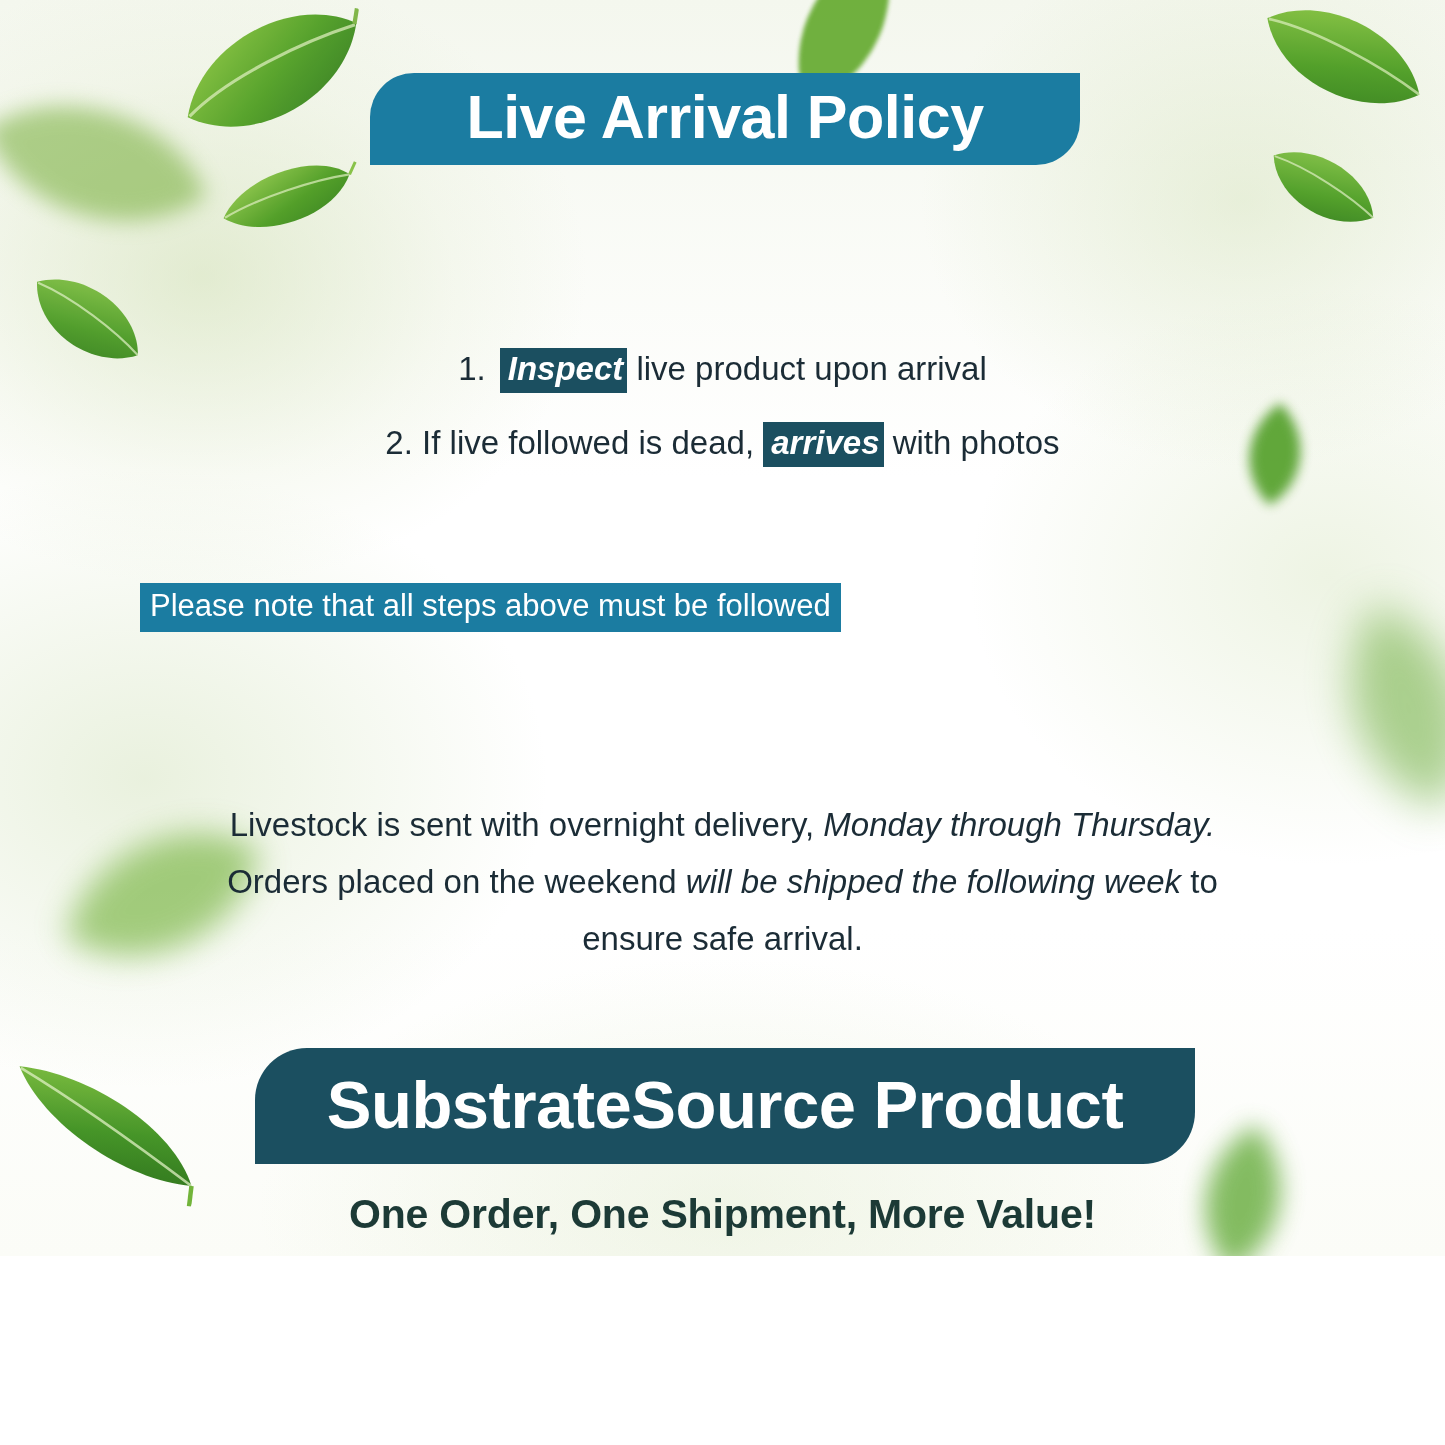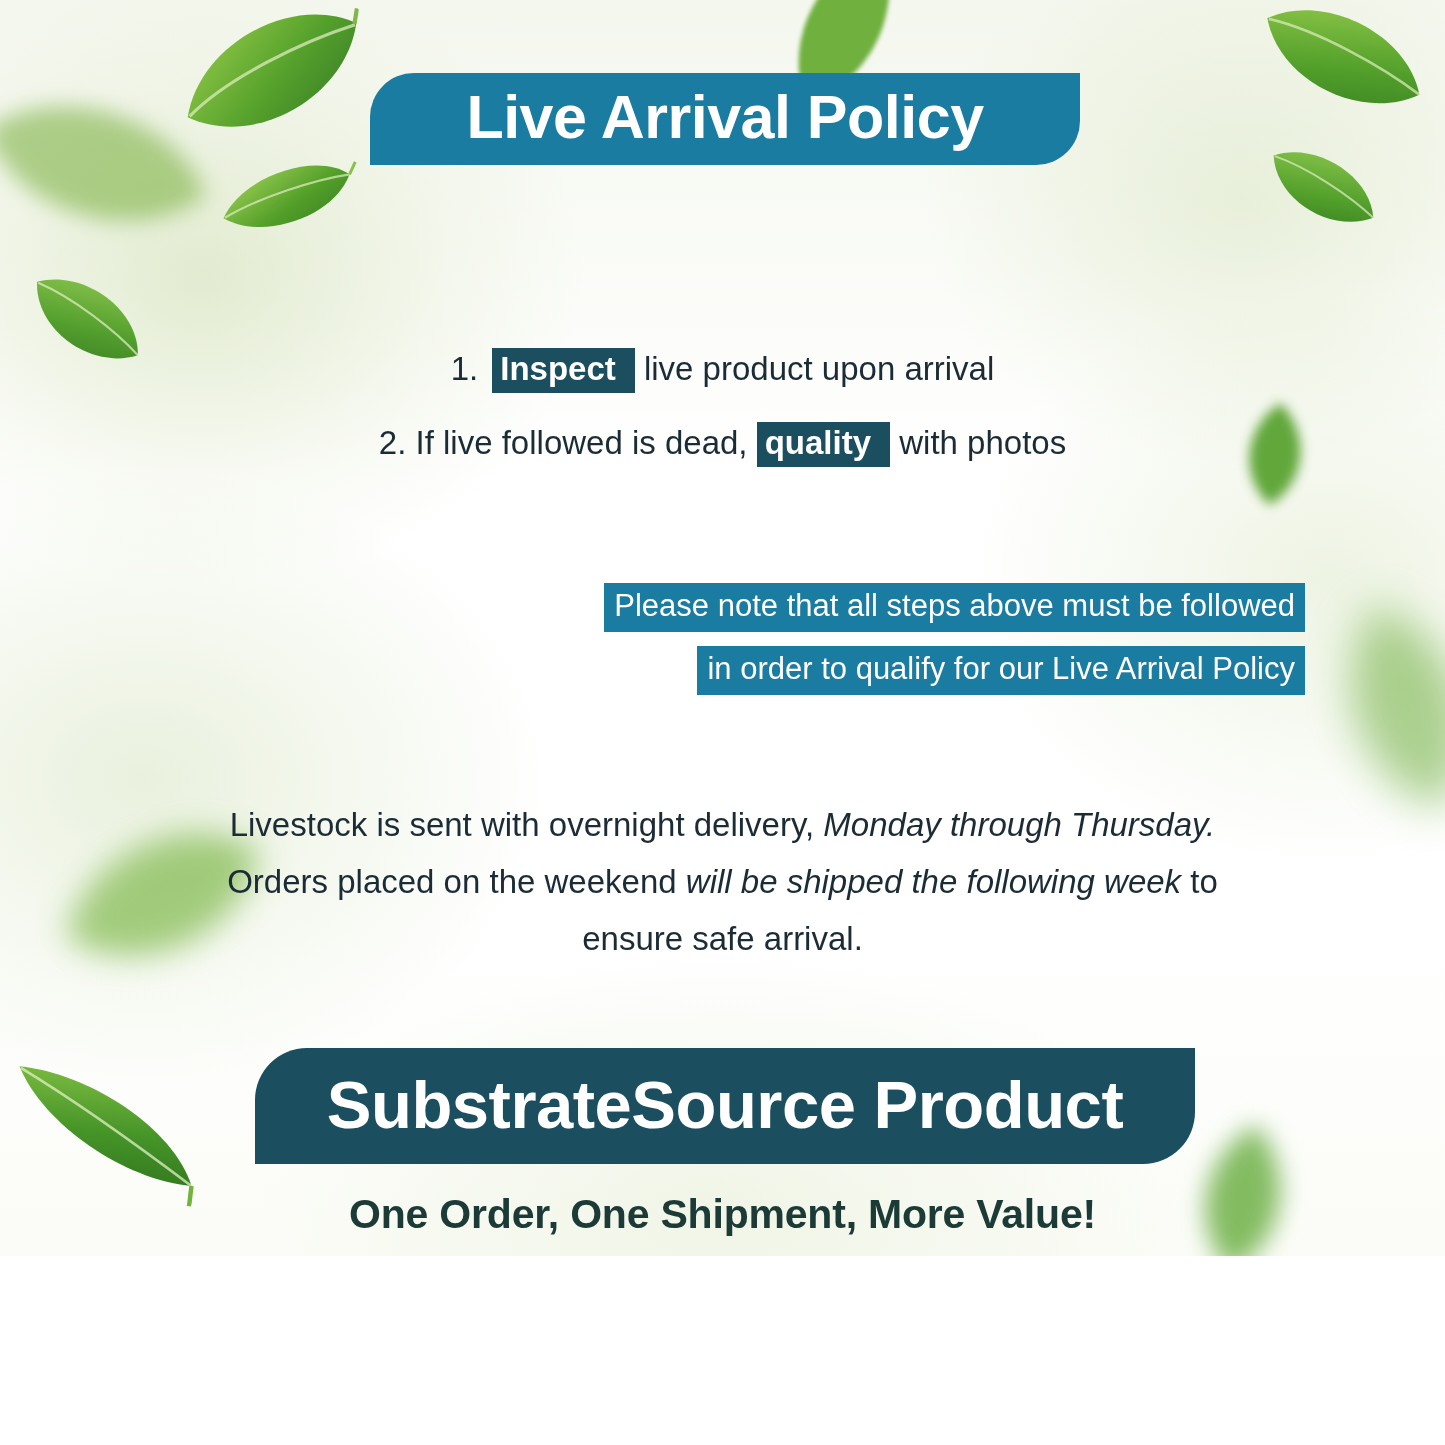--- a/index.html
+++ b/index.html
@@ -101,32 +101,33 @@
     font-size: 33px;
     line-height: 1;
     margin-bottom: 29px;
     white-space: nowrap;
   }
   .step-num { font-weight: 400; }
   .hl {
     background: #1b4f60;
     color: #ffffff;
     font-weight: 700;
-    padding: 4px 19px 6px 8px;
+    padding: 4px 4px 6px 8px;
     display: inline-block;
     line-height: 1.06;
+    font-style: italic;
   }
 
   
   #note {
     position: absolute;
     left: 140px;
     top: 583px;
     width: 1165px;
-    text-align: right;
+    text-align: left;
   }
   .note-line {
     display: inline-block;
     background: #1b7ca1;
     color: #ffffff;
     font-size: 31px;
     font-weight: 400;
     line-height: 1.1;
     padding: 6px 10px 9px 10px;
     margin-bottom: 14px;
@@ -341,29 +342,28 @@
   </div>
 
 
   <div id="steps">
 
     <div class="step">
       <span class="step-num">1.</span><span></span><span style="display:inline-block;width:14px"></span><span class="hl">Inspect</span><span> live product upon arrival</span>
     </div>
 
     <div class="step">
-      <span class="step-num">2.</span><span> If live followed is dead, </span><span class="hl">quality</span><span> with photos</span>
+      <span class="step-num">2.</span><span> If live followed is dead, </span><span class="hl">arrives</span><span> with photos</span>
     </div>
 
 
   </div>
 
   <div id="note">
     <div><span class="note-line">Please note that all steps above must be followed</span></div>
-    <div><span class="note-line">in order to qualify for our Live Arrival Policy</span></div>
   </div>
 
   <div id="livestock-para" class="body-copy">
     <span>Livestock is sent with overnight delivery, </span><i>Monday through Thursday.</i><span> Orders placed on the weekend </span><i>will be shipped the following week</i><span> to ensure safe arrival.</span>
   </div>
 
   <div id="banner-product" class="banner">
     <span class="banner-text">SubstrateSource Product</span>
   </div>
 

